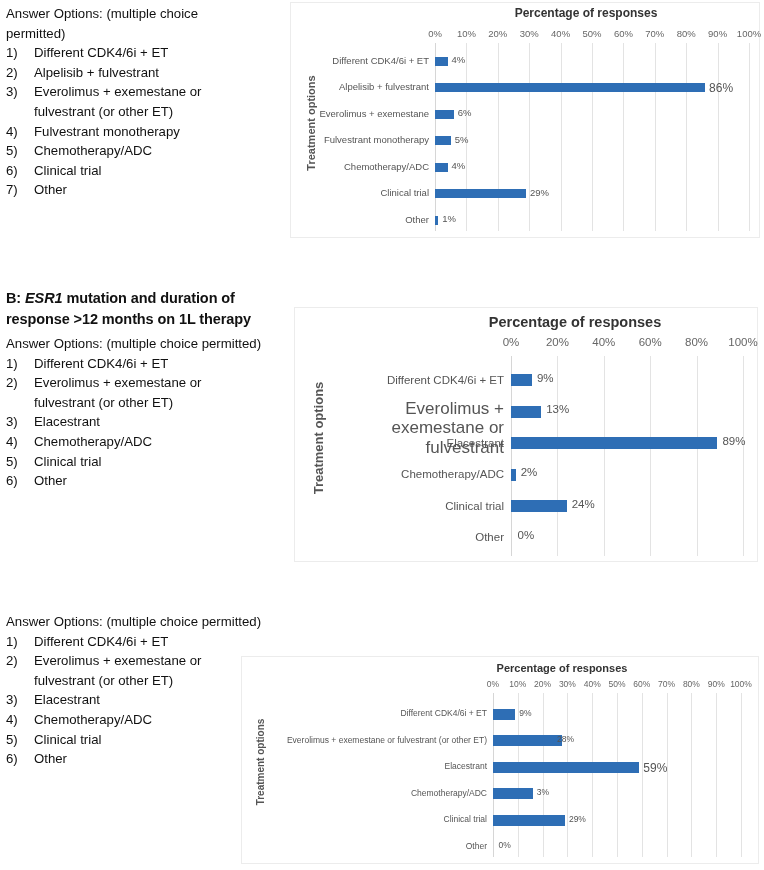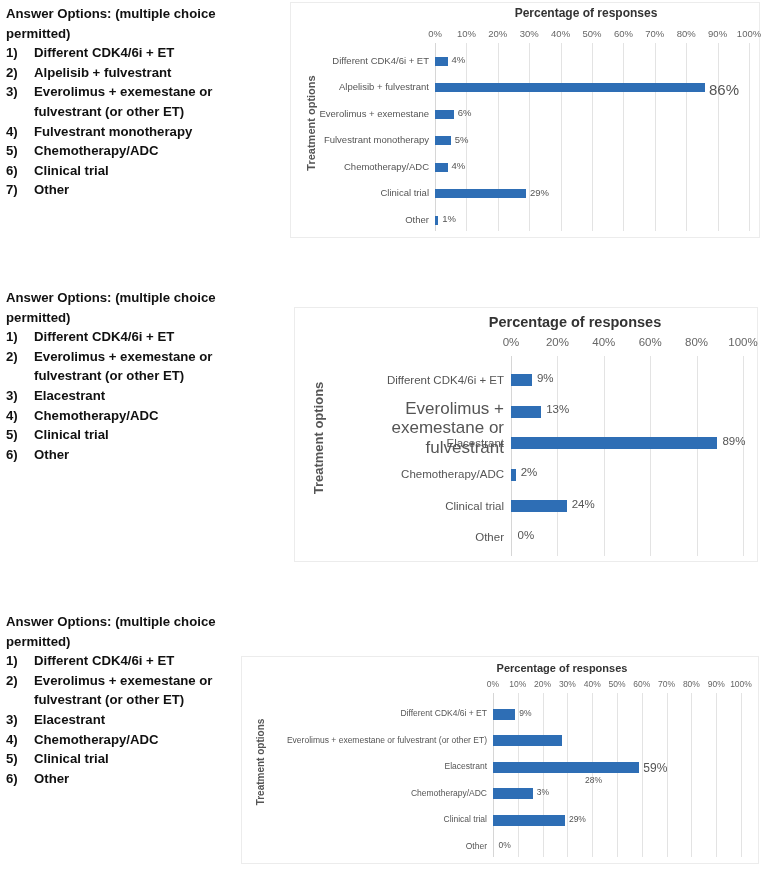--- a/index.html
+++ b/index.html
@@ -19,21 +19,20 @@
     font-weight:bold;
     font-size:14.5px;
     line-height:21px;
     margin:0 0 4px 0;
     letter-spacing:-0.1px;
   }
   .ptitle .gene{font-style:italic;}
   .answers{
     font-size:13.2px;
     line-height:19.6px;
-    font-weight:bold;
   }
   .ansintro{margin-bottom:0px;}
   ol.opts{
     list-style:none;
     margin:0;padding:0;
   }
   ol.opts li{
     display:flex;
     align-items:flex-start;
   }
@@ -161,39 +160,42 @@
     <div class="tick" style="left: 365.2px; width: 60px; top: 25px; font-size: 9.5px;">80%</div>
     <div class="gridline" style="left: 426.6px; top: 40px; height: 188px;"></div>
     <div class="tick" style="left: 396.6px; width: 60px; top: 25px; font-size: 9.5px;">90%</div>
     <div class="gridline" style="left: 458px; top: 40px; height: 188px;"></div>
     <div class="tick" style="left: 428px; width: 60px; top: 25px; font-size: 9.5px;">100%</div>
     <div class="bar" style="left: 144px; top: 53.5px; width: 12.56px; height: 9px; background: rgb(46, 110, 181);"></div>
     <div class="catlabel" style="left: 26px; width: 112px; font-size: 9.5px; top: 52.5px;">Different CDK4/6i + ET</div>
     <div class="vallabel" style="left: 160.56px; font-size: 9.5px; top: 51.16px;">4%</div>
     <div class="bar" style="left: 144px; top: 80px; width: 270.04px; height: 9px; background: rgb(46, 110, 181);"></div>
     <div class="catlabel" style="left: 26px; width: 112px; font-size: 9.5px; top: 79px;">Alpelisib + fulvestrant</div>
-    <div class="vallabel" style="left: 418.04px; font-size: 15px; top: 77.66px;">86%</div>
+    <div class="vallabel" style="left: 418.04px; font-size: 12px; top: 77.66px;">86%</div>
     <div class="bar" style="left: 144px; top: 106.5px; width: 18.84px; height: 9px; background: rgb(46, 110, 181);"></div>
     <div class="catlabel" style="left: 26px; width: 112px; font-size: 9.5px; top: 105.5px;">Everolimus + exemestane</div>
     <div class="vallabel" style="left: 166.84px; font-size: 9.5px; top: 104.16px;">6%</div>
     <div class="bar" style="left: 144px; top: 133px; width: 15.7px; height: 9px; background: rgb(46, 110, 181);"></div>
     <div class="catlabel" style="left: 26px; width: 112px; font-size: 9.5px; top: 132px;">Fulvestrant monotherapy</div>
     <div class="vallabel" style="left: 163.7px; font-size: 9.5px; top: 130.66px;">5%</div>
     <div class="bar" style="left: 144px; top: 159.5px; width: 12.56px; height: 9px; background: rgb(46, 110, 181);"></div>
     <div class="catlabel" style="left: 26px; width: 112px; font-size: 9.5px; top: 158.5px;">Chemotherapy/ADC</div>
     <div class="vallabel" style="left: 160.56px; font-size: 9.5px; top: 157.16px;">4%</div>
     <div class="bar" style="left: 144px; top: 186px; width: 91.06px; height: 9px; background: rgb(46, 110, 181);"></div>
     <div class="catlabel" style="left: 26px; width: 112px; font-size: 9.5px; top: 185px;">Clinical trial</div>
     <div class="vallabel" style="left: 239.06px; font-size: 9.5px; top: 183.66px;">29%</div>
     <div class="bar" style="left: 144px; top: 212.5px; width: 3.14px; height: 9px; background: rgb(46, 110, 181);"></div>
     <div class="catlabel" style="left: 26px; width: 112px; font-size: 9.5px; top: 211.5px;">Other</div>
     <div class="vallabel" style="left: 151.14px; font-size: 9.5px; top: 210.16px;">1%</div>
   </div>
 
 <div class="panel txtcol" style="left:6px;top:288px;width:258px;">
+  <div class="ptitle">
+    <span>B: </span><span class="gene">ESR1</span><span> mutation and duration of response &gt;12 months on 1L therapy</span>
+  </div>
   <div class="answers">
     <div class="ansintro">Answer Options: (multiple choice permitted)</div>
     <ol class="opts">
       <li>
           <span class="num">1)</span>
           <span class="lbl">Different CDK4/6i + ET</span>
         </li>
       <li>
           <span class="num">2)</span>
           <span class="lbl">Everolimus + exemestane or fulvestrant (or other ET)</span>
@@ -307,21 +309,21 @@
     <div class="tick" style="left: 419.4px; width: 60px; top: 22px; font-size: 8.5px;">80%</div>
     <div class="gridline" style="left: 474.2px; top: 36px; height: 164px;"></div>
     <div class="tick" style="left: 444.2px; width: 60px; top: 22px; font-size: 8.5px;">90%</div>
     <div class="gridline" style="left: 499px; top: 36px; height: 164px;"></div>
     <div class="tick" style="left: 469px; width: 60px; top: 22px; font-size: 8.5px;">100%</div>
     <div class="bar" style="left: 251px; top: 51.5px; width: 22.32px; height: 11px; background: rgb(46, 110, 181);"></div>
     <div class="catlabel" style="left: 22px; width: 223px; font-size: 8.5px; top: 52px;">Different CDK4/6i + ET</div>
     <div class="vallabel" style="left: 277.32px; font-size: 8.5px; top: 50.88px;">9%</div>
     <div class="bar" style="left: 251px; top: 78px; width: 69.44px; height: 11px; background: rgb(46, 110, 181);"></div>
     <div class="catlabel" style="left: 22px; width: 223px; font-size: 8.5px; top: 78.5px;">Everolimus + exemestane or fulvestrant (or other ET)</div>
-    <div class="vallabel" style="left: 343px; font-size: 8.5px; top: 77.38px; margin-top: 41px;">28%</div>
+    <div class="vallabel" style="left: 315px; font-size: 8.5px; top: 77.38px;">28%</div>
     <div class="bar" style="left: 251px; top: 104.5px; width: 146.32px; height: 11px; background: rgb(46, 110, 181);"></div>
     <div class="catlabel" style="left: 22px; width: 223px; font-size: 8.5px; top: 105px;">Elacestrant</div>
     <div class="vallabel" style="left: 401.32px; font-size: 12px; top: 103.88px;">59%</div>
     <div class="bar" style="left: 251px; top: 131px; width: 39.68px; height: 11px; background: rgb(46, 110, 181);"></div>
     <div class="catlabel" style="left: 22px; width: 223px; font-size: 8.5px; top: 131.5px;">Chemotherapy/ADC</div>
     <div class="vallabel" style="left: 294.68px; font-size: 8.5px; top: 130.38px;">3%</div>
     <div class="bar" style="left: 251px; top: 157.5px; width: 71.92px; height: 11px; background: rgb(46, 110, 181);"></div>
     <div class="catlabel" style="left: 22px; width: 223px; font-size: 8.5px; top: 158px;">Clinical trial</div>
     <div class="vallabel" style="left: 326.92px; font-size: 8.5px; top: 156.88px;">29%</div>
     <div class="catlabel" style="left: 22px; width: 223px; font-size: 8.5px; top: 184.5px;">Other</div>

